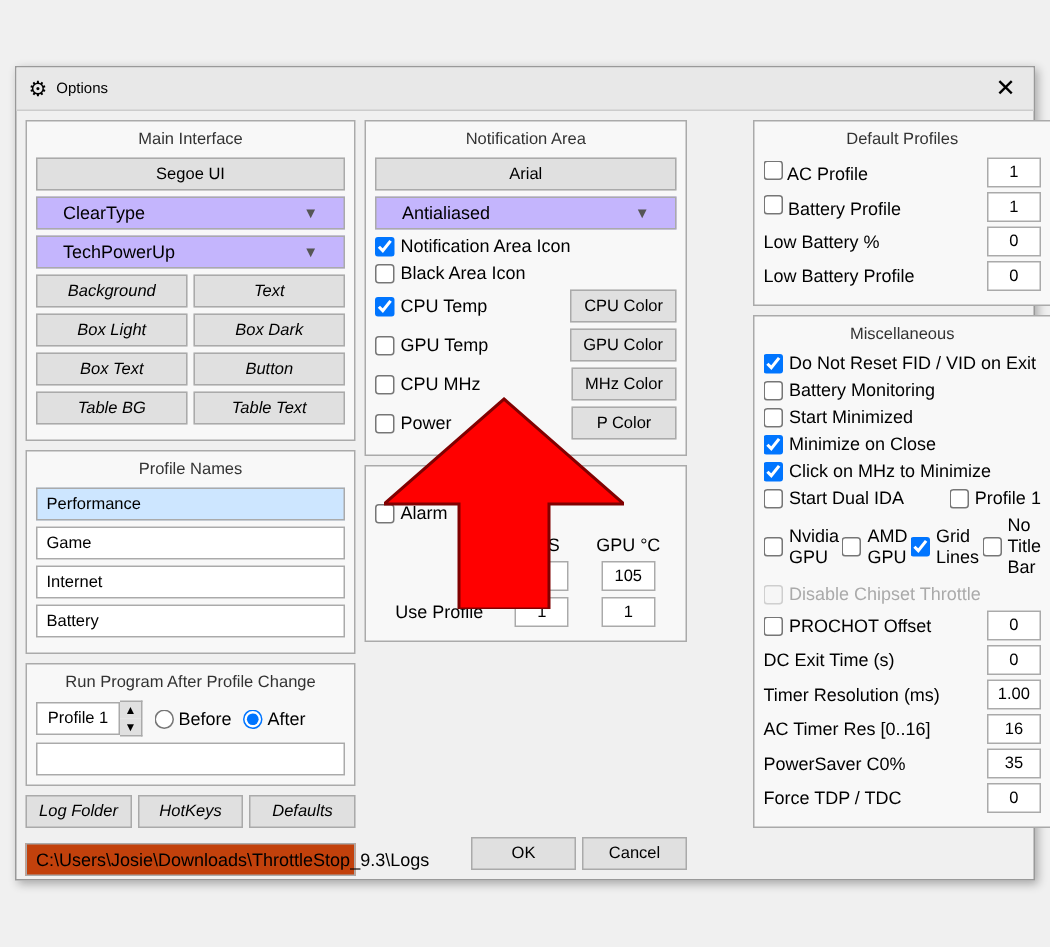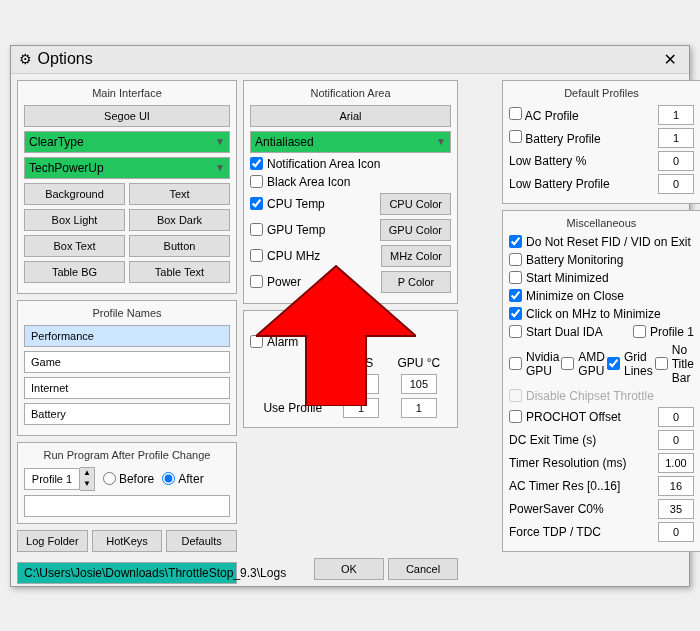--- a/index.html
+++ b/index.html
@@ -1,38 +1,38 @@
 <!DOCTYPE html>
 <html><head>
   <meta charset="utf-8">
   <style>
     * { box-sizing: border-box; margin: 0; padding: 0; font-family: 'Segoe UI', Arial, sans-serif; font-size: 12px; }
     body { background: #f0f0f0; display: flex; justify-content: center; align-items: center; width: 700px; height: 631px; overflow: hidden; }
     .window { background: #f0f0f0; border: 1px solid #999; width: 680px; box-shadow: 2px 2px 6px rgba(0,0,0,0.3); }
     .title-bar { background: #e8e8e8; border-bottom: 1px solid #ccc; padding: 4px 8px; display: flex; align-items: center; gap: 6px; }
     .title-bar-icon { font-size: 14px; }
-    .title-bar-text { font-size: 16px; font-weight: normal; flex: 1; }
+    .title-bar-text { font-size: 10px; font-weight: normal; flex: 1; }
     .title-bar-close { background: none; border: none; cursor: pointer; font-size: 16px; padding: 0 4px; }
     .panel { border: 1px solid #aaa; background: #f8f8f8; padding: 6px; }
     .panel-title { text-align: center; font-size: 11px; margin-bottom: 6px; color: #333; }
     .btn { background: #e0e0e0; border: 1px solid #aaa; padding: 3px 8px; cursor: pointer; font-size: 11px; min-height: 22px; }
     .btn-full { width: 100%; margin-bottom: 4px; }
     .btn-row { display: flex; gap: 4px; margin-bottom: 4px; }
-    .btn-half { flex: 1; }
-    .dropdown { width: 100%; border: 1px solid #aaa; padding: 2px 4px; background: #22c55e; margin-bottom: 4px; font-size: 11px; height: 22px; cursor: pointer; display: flex; align-items: center; justify-content: space-between; }
+    .btn-half { flex: 1; font-style: italic; }
+    .dropdown { width: 100%; border: 1px solid #aaa; padding: 2px 17px; background: #c4b5fd; margin-bottom: 4px; font-size: 11px; height: 22px; cursor: pointer; display: flex; align-items: center; justify-content: space-between; }
     .dropdown-arrow { font-size: 10px; color: #555; }
     .checkbox-row { display: flex; align-items: center; gap: 4px; margin-bottom: 4px; }
     .checkbox-row input[type="checkbox"] { width: 13px; height: 13px; }
     .profile-input { width: 100%; border: 1px solid #aaa; padding: 2px 6px; margin-bottom: 4px; height: 22px; background: white; font-size: 11px; }
     .profile-input.selected { background: #cde6ff; }
     .row-label-value { display: flex; align-items: center; justify-content: space-between; margin-bottom: 3px; }
     .value-box { border: 1px solid #aaa; background: white; width: 36px; text-align: center; padding: 1px 2px; font-size: 11px; height: 20px; }
     .two-col-check { display: grid; grid-template-columns: 1fr 1fr 1fr 1fr; gap: 2px; }
     .disabled-text { color: #aaa; }
-    .path-bar { border: 1px solid #aaa; background: #14b8a6; padding: 2px 6px; font-size: 11px; width: 100%; height: 22px; display: flex; align-items: center; }
+    .path-bar { border: 1px solid #aaa; background: #c2410c; padding: 2px 6px; font-size: 11px; width: 100%; height: 22px; display: flex; align-items: center; }
     .alarm-table { width: 100%; font-size: 11px; }
     .alarm-table th { text-align: center; font-weight: normal; padding: 1px; }
     .alarm-table td { text-align: center; padding: 1px; }
     .small-input { width: 36px; border: 1px solid #aaa; background: white; text-align: center; font-size: 11px; height: 20px; }
     .profile-run-row { display: flex; align-items: center; gap: 8px; margin-top: 4px; }
     .spin-box { display: flex; align-items: center; }
     .spin-input { border: 1px solid #aaa; width: 36px; text-align: center; height: 22px; font-size: 11px; background: white; }
     .spin-btns { display: flex; flex-direction: column; border: 1px solid #aaa; border-left: none; }
     .spin-btn { font-size: 8px; padding: 0 3px; background: #e0e0e0; border: none; cursor: pointer; height: 11px; line-height: 1; }
     .radio-label { display: flex; align-items: center; gap: 3px; }

